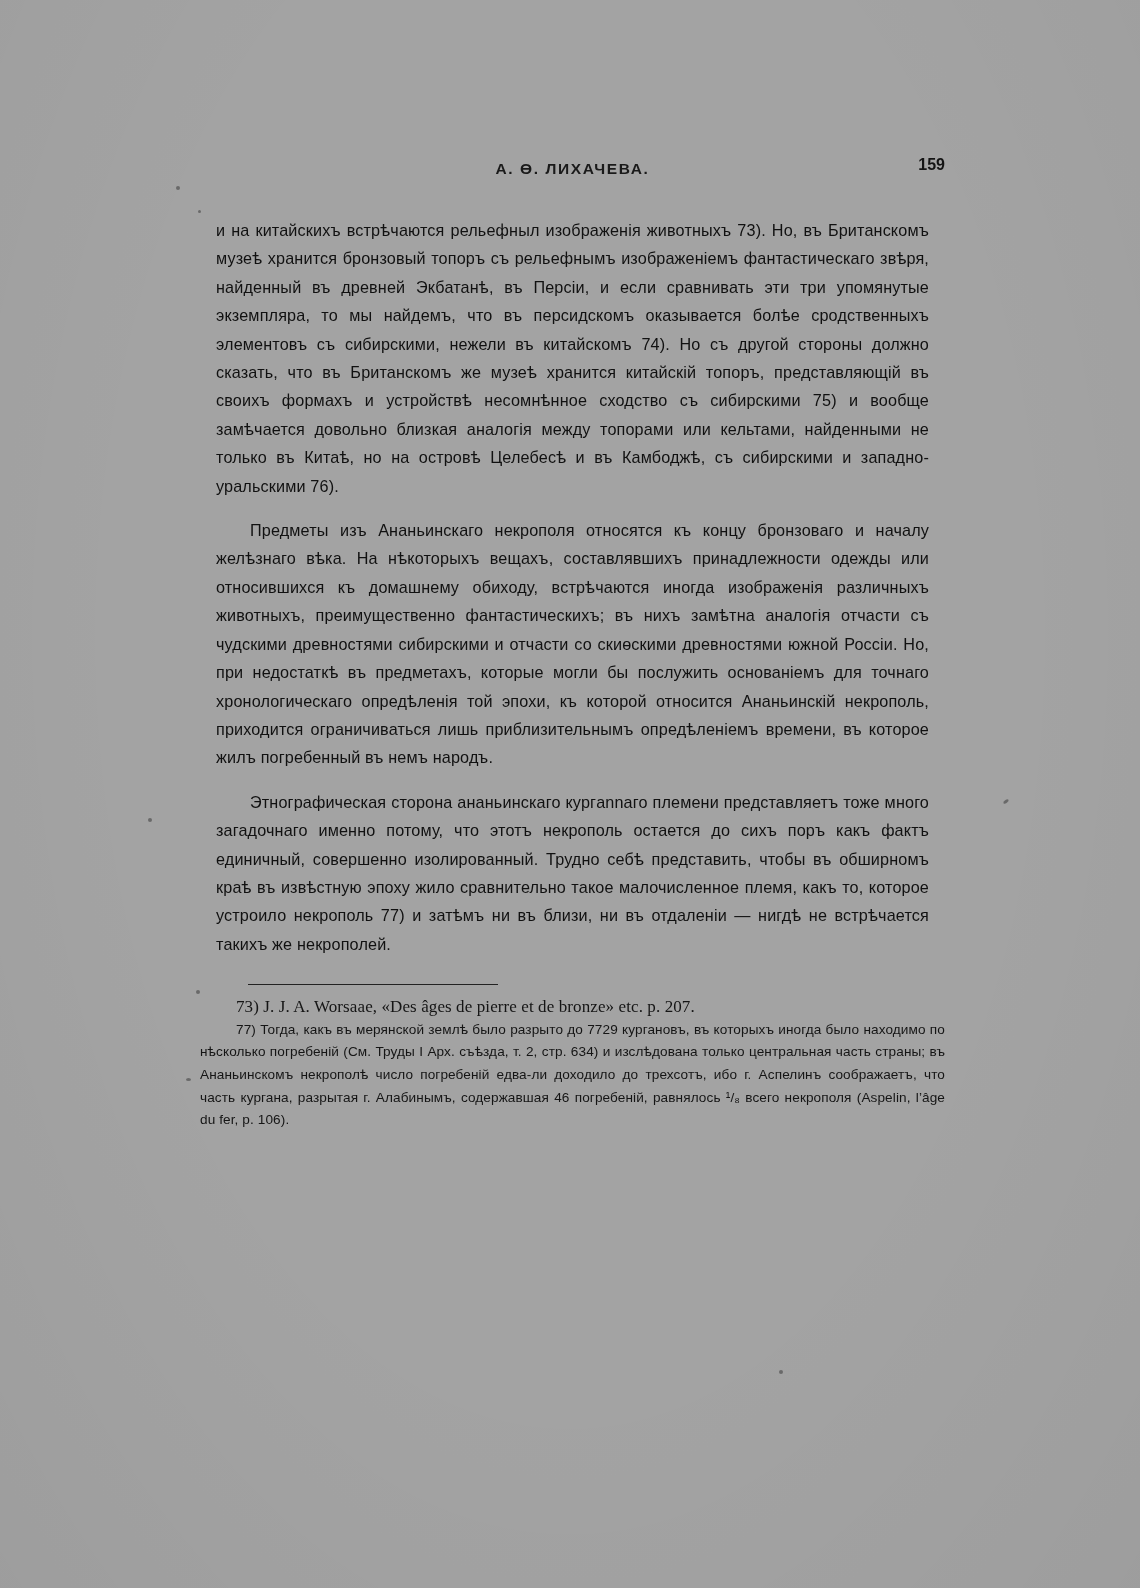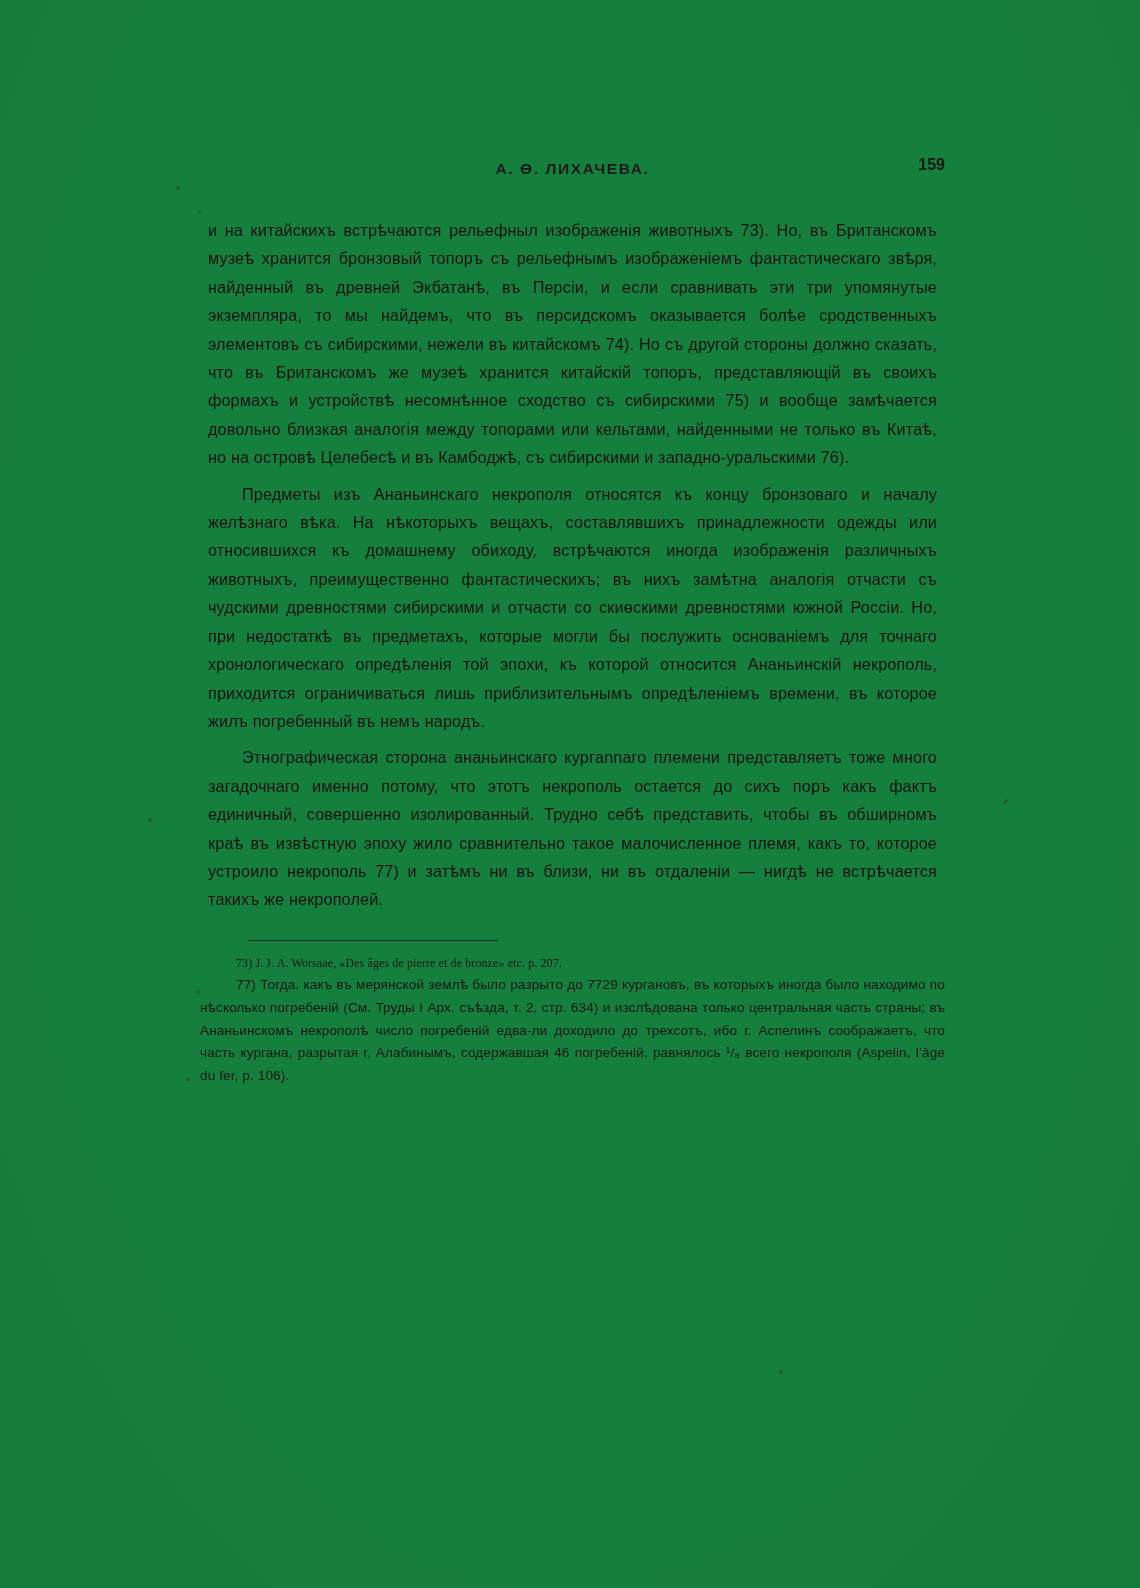--- a/index.html
+++ b/index.html
@@ -13,21 +13,21 @@
     font-family: "Liberation Serif", serif;
     color: #101010;
     position: relative;
     overflow: hidden;
   }
   .page {
     position: absolute;
     left: 0; top: 0;
     width: 1140px;
     height: 1588px;
-    background: #15803d;
+    background: #a3a3a3;
   }
   
   .page::before {
     content: "";
     position: absolute;
     inset: 0;
     background:
       radial-gradient(ellipse at 50% 40%, rgba(255,255,255,0) 55%, rgba(0,0,0,0.035) 100%);
     pointer-events: none;
   }
@@ -68,21 +68,21 @@
     margin-top: 22px;
     font-family: "Liberation Sans", sans-serif;
     font-size: 16.2px;
     line-height: 28.4px;
     text-align: justify;
     text-justify: inter-word;
     color: #111;
     letter-spacing: 0.15px;
   }
   .body-text p {
-    margin: 8px;
+    margin: 16px;
     text-indent: 34px;
   }
   .body-text p.no-indent {
     text-indent: 0;
   }
   .rule {
     margin: 26px auto 0 0;
     width: 250px;
     height: 1px;
     background: #222;
@@ -96,21 +96,21 @@
     text-align: justify;
     color: #151515;
     letter-spacing: 0.1px;
   }
   .notes p {
     margin: 0;
     text-indent: 36px;
   }
   .notes .lat {
     font-family: "Liberation Serif", serif;
-    font-size: 12px;
+    font-size: 17px;
   }
   
   .speck {
     position: absolute;
     background: #3a3a3a;
     border-radius: 50%;
     opacity: 0.55;
   }
 </style>
 </head>

